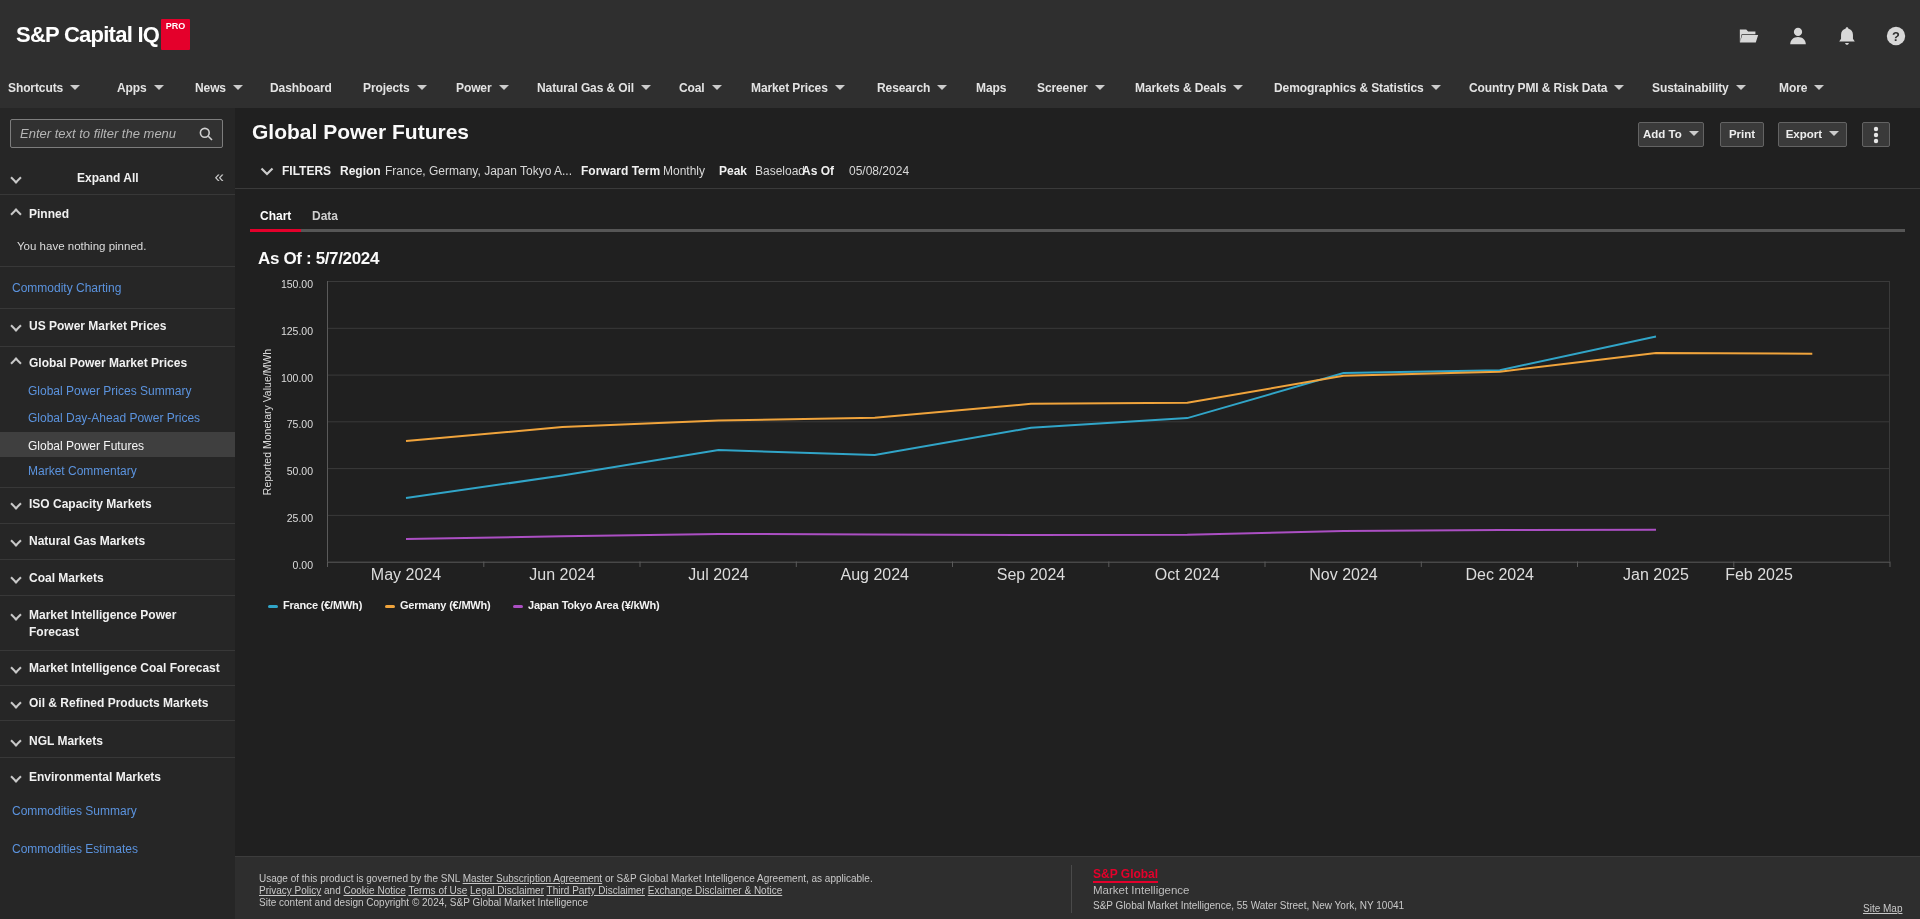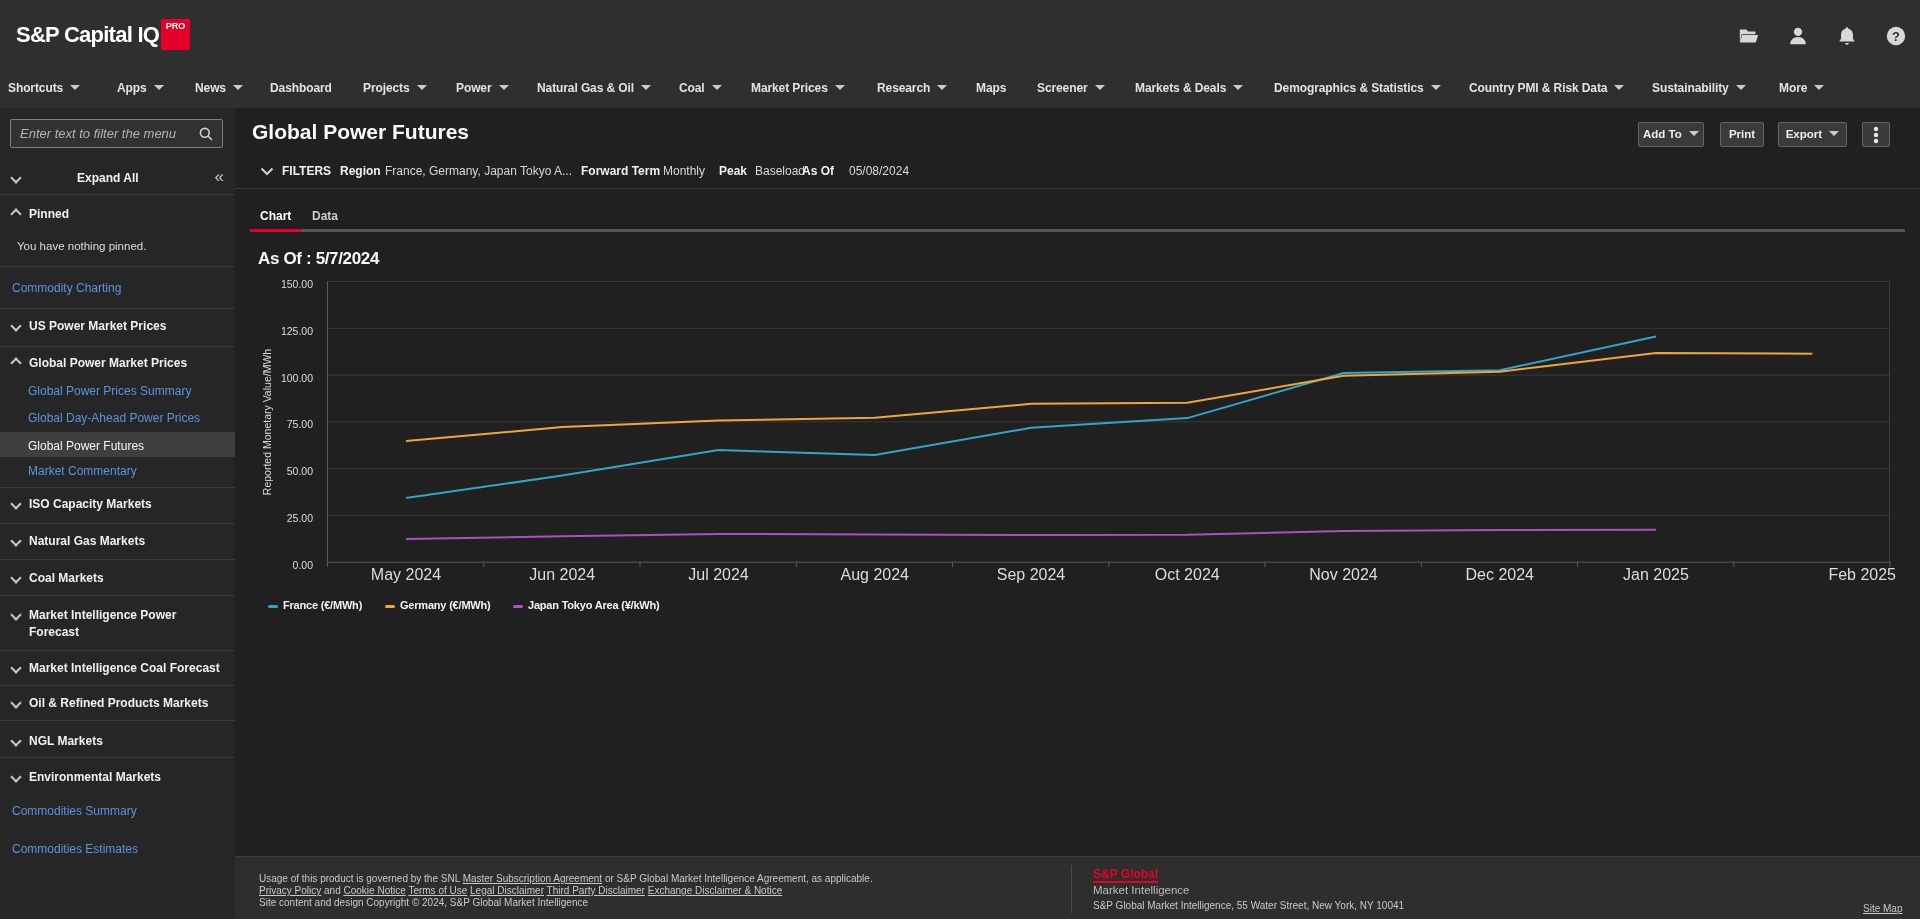--- a/index.html
+++ b/index.html
@@ -207,21 +207,21 @@
     <div class="ylab" style="left: 18px; top: 450.5px;">0.00</div>
     <div class="xlab" style="left: 131px;">May 2024</div>
     <div class="xlab" style="left: 287.25px;">Jun 2024</div>
     <div class="xlab" style="left: 443.5px;">Jul 2024</div>
     <div class="xlab" style="left: 599.75px;">Aug 2024</div>
     <div class="xlab" style="left: 756px;">Sep 2024</div>
     <div class="xlab" style="left: 912.25px;">Oct 2024</div>
     <div class="xlab" style="left: 1068.5px;">Nov 2024</div>
     <div class="xlab" style="left: 1224.75px;">Dec 2024</div>
     <div class="xlab" style="left: 1381px;">Jan 2025</div>
-    <div class="xlab" style="left: 1581px; text-align: right;">Feb 2025</div>
+    <div class="xlab" style="left: 1484px;">Feb 2025</div>
     <div class="leg-dash" style="left: 33px; background: rgb(49, 165, 200);"></div>
     <div class="leg-text" style="left: 48px;">France (€/MWh)</div>
     <div class="leg-dash" style="left: 150px; background: rgb(240, 164, 60);"></div>
     <div class="leg-text" style="left: 165px;">Germany (€/MWh)</div>
     <div class="leg-dash" style="left: 278px; background: rgb(171, 79, 195);"></div>
     <div class="leg-text" style="left: 293px;">Japan Tokyo Area (¥/kWh)</div>
   </div>
 
 <div id="footer">
   <div class="ftext" style="left:24px; top:16px;">Usage of this product is governed by the SNL <u>Master Subscription Agreement</u> or S&amp;P Global Market Intelligence Agreement, as applicable.</div>

